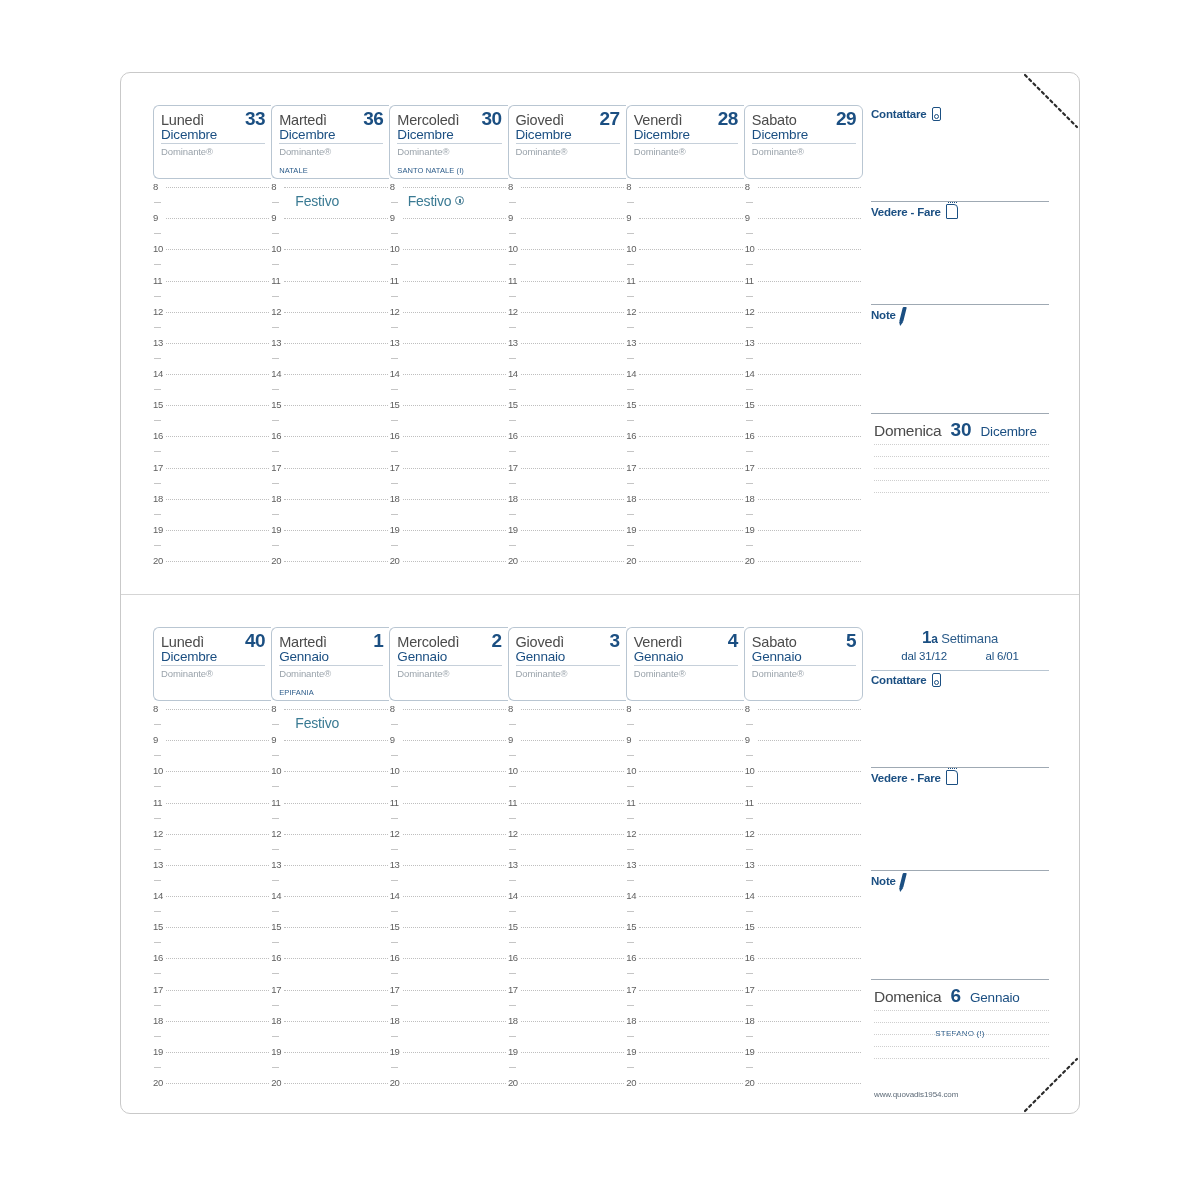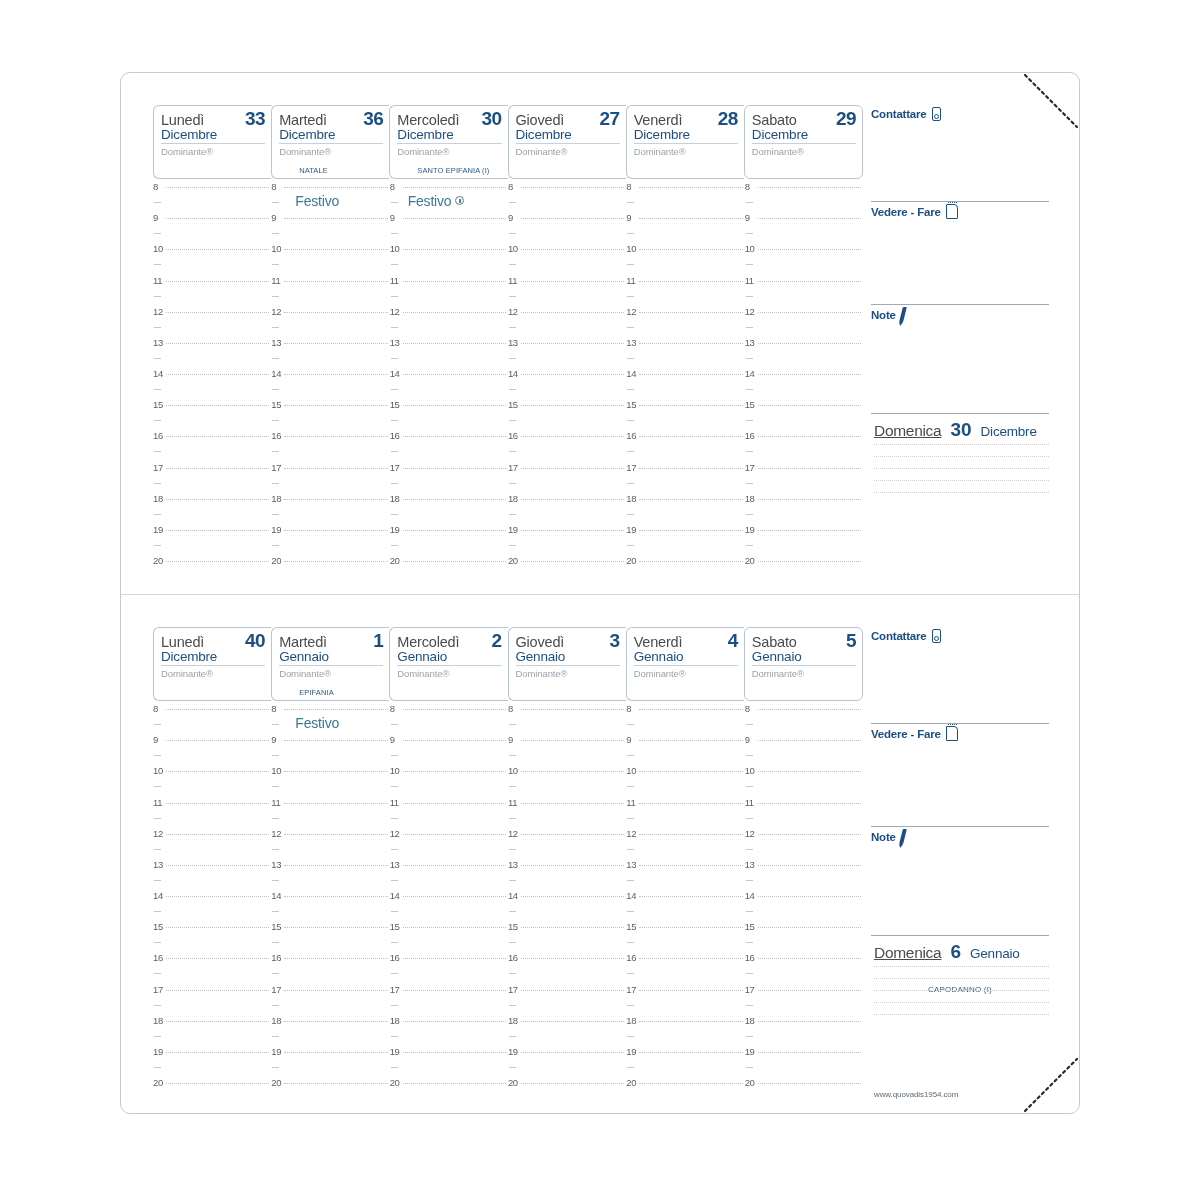--- a/index.html
+++ b/index.html
@@ -128,21 +128,20 @@
     letter-spacing: -0.1px;
   }
   .dh-holiday {
     position: absolute;
     left: 7px;
     bottom: 3px;
     font-size: 7.5px;
     color: #2c5c8a;
     letter-spacing: 0.1px;
     white-space: nowrap;
-    margin-left: 20px;
   }
 
   
   .hours-area {
     display: flex;
     flex: 1;
     margin-top: 8px;
     position: relative;
   }
 
@@ -339,21 +338,20 @@
   .sun-row {
     display: flex;
     align-items: baseline;
     gap: 9px;
     padding-left: 3px;
   }
   .sun-name {
     font-size: 15.5px;
     color: #4b4b4b;
     letter-spacing: -0.3px;
-    text-decoration: underline;
   }
   .sun-num {
     font-size: 19px;
     font-weight: bold;
     color: #1b4f82;
   }
   .sun-month {
     font-size: 13.5px;
     color: #1b4f82;
     letter-spacing: -0.2px;
@@ -424,21 +422,21 @@
                   <div class="dh-dominante">Dominante®</div>
                   <div class="dh-holiday">NATALE</div>
                 </div>
                 <div class="day-head">
                   <div class="dh-row1">
                     <span class="dh-weekday">Mercoledì</span>
                     <span class="dh-num">30</span>
                   </div>
                   <div class="dh-month">Dicembre</div>
                   <div class="dh-dominante">Dominante®</div>
-                  <div class="dh-holiday">SANTO EPIFANIA (I)</div>
+                  <div class="dh-holiday">SANTO NATALE (I)</div>
                 </div>
                 <div class="day-head">
                   <div class="dh-row1">
                     <span class="dh-weekday">Giovedì</span>
                     <span class="dh-num">27</span>
                   </div>
                   <div class="dh-month">Dicembre</div>
                   <div class="dh-dominante">Dominante®</div>
                 </div>
                 <div class="day-head">
@@ -1350,20 +1348,27 @@
                   </div>
                   <div class="halfline" style="top: calc(95.8333% - 0.5px);"></div>
                   <div class="hline" style="top: calc(100% - 5px);">
                     <span class="hnum">20</span>
                     <span class="hdots"></span>
                   </div>
                 </div>
               </div>
             </div>
             <div class="sidebar">
+              <div class="wk-title">
+                <div class="wk-line1"><span class="wk-num">1</span><span class="wk-suffix">a</span><span class="wk-settimana"> Settimana</span></div>
+                <div class="wk-line2 spread">
+                  <span>dal 31/12</span>
+                  <span>al 6/01</span>
+                </div>
+              </div>
               <div class="sb-section sb-contattare">
                 <div class="sb-label">
                   <span>Contattare</span>
                   <span class="phone-icon"></span>
                 </div>
               </div>
               <div class="sb-section sb-vedere">
                 <div class="sb-label">
                   <span>Vedere - Fare</span>
                   <span class="note-icon"></span>
@@ -1381,21 +1386,21 @@
                   <div class="sun-rule"></div>
                   <div class="sun-rule"></div>
                   <div class="sun-rule"></div>
                   <div class="sun-rule"></div>
                 </div>
                 <div class="sun-row">
                   <span class="sun-name">Domenica</span>
                   <span class="sun-num">6</span>
                   <span class="sun-month">Gennaio</span>
                 </div>
-                <div class="sun-holiday">CAPODANNO (I)</div>
+                <div class="sun-holiday">STEFANO (I)</div>
                 <div class="site-url">www.quovadis1954.com</div>
               </div>
             </div>
           </div>
         </div>
       </div>
   </div>
 </div>
 
 </body></html>

